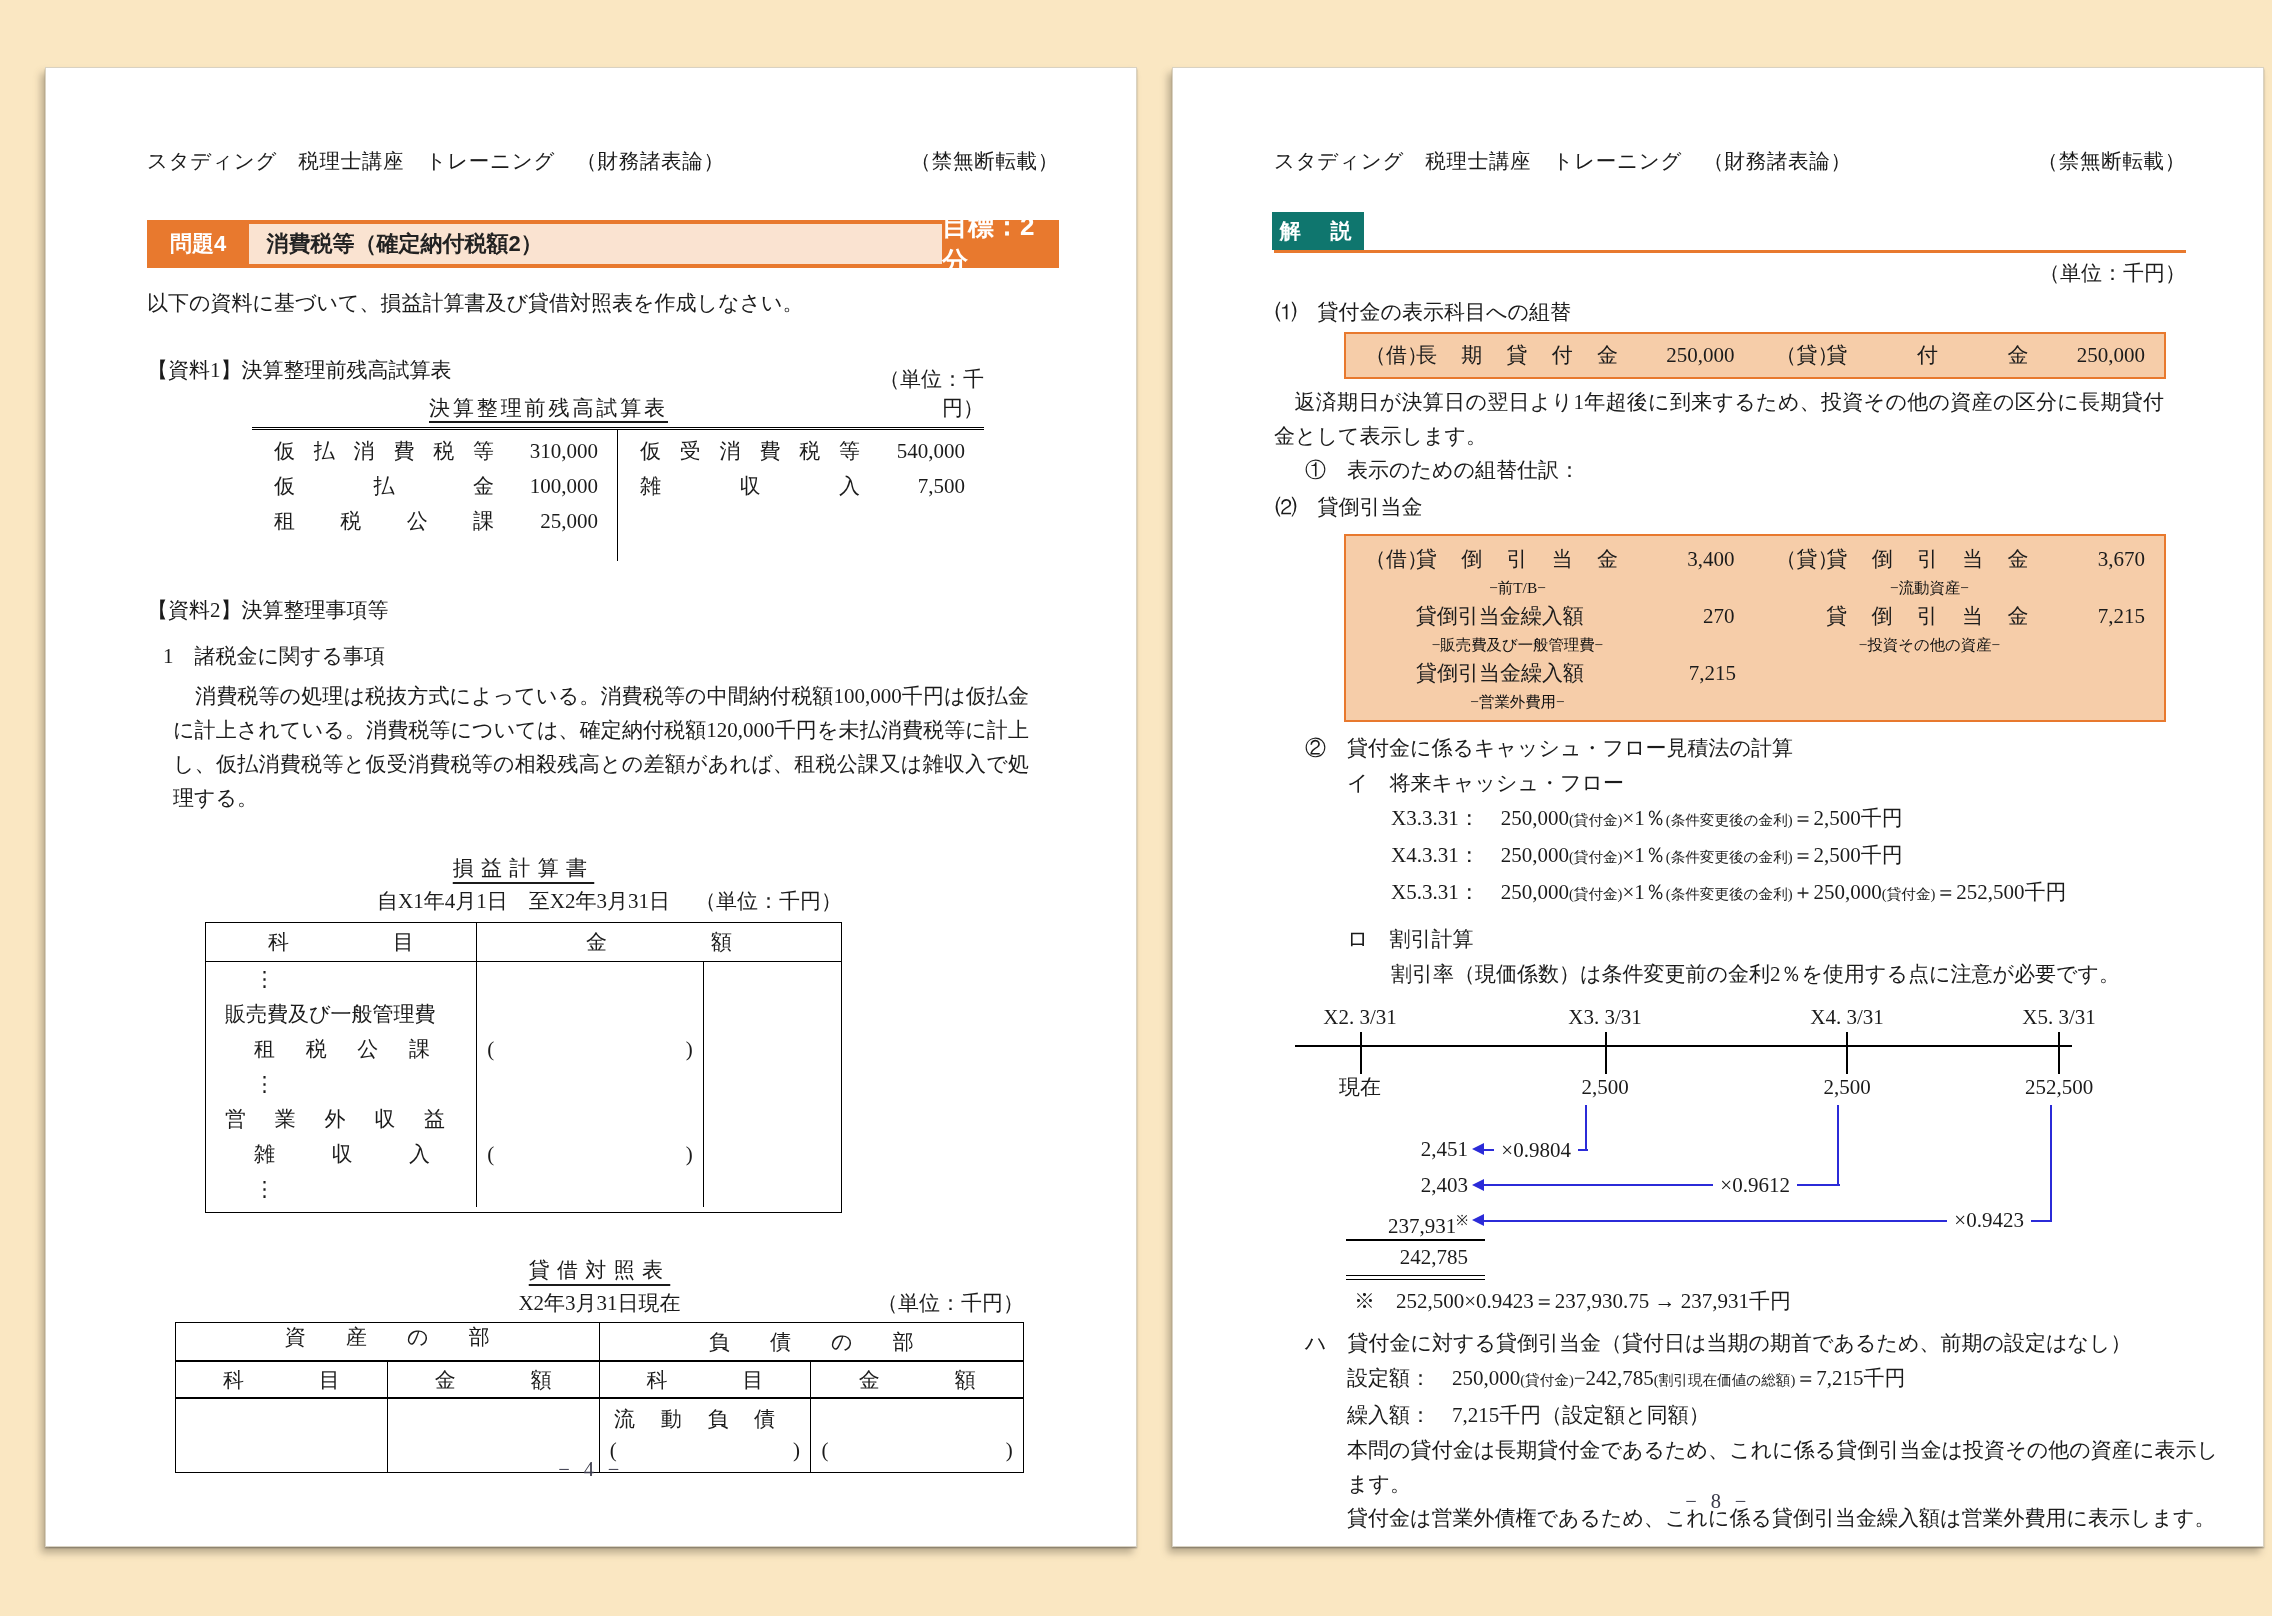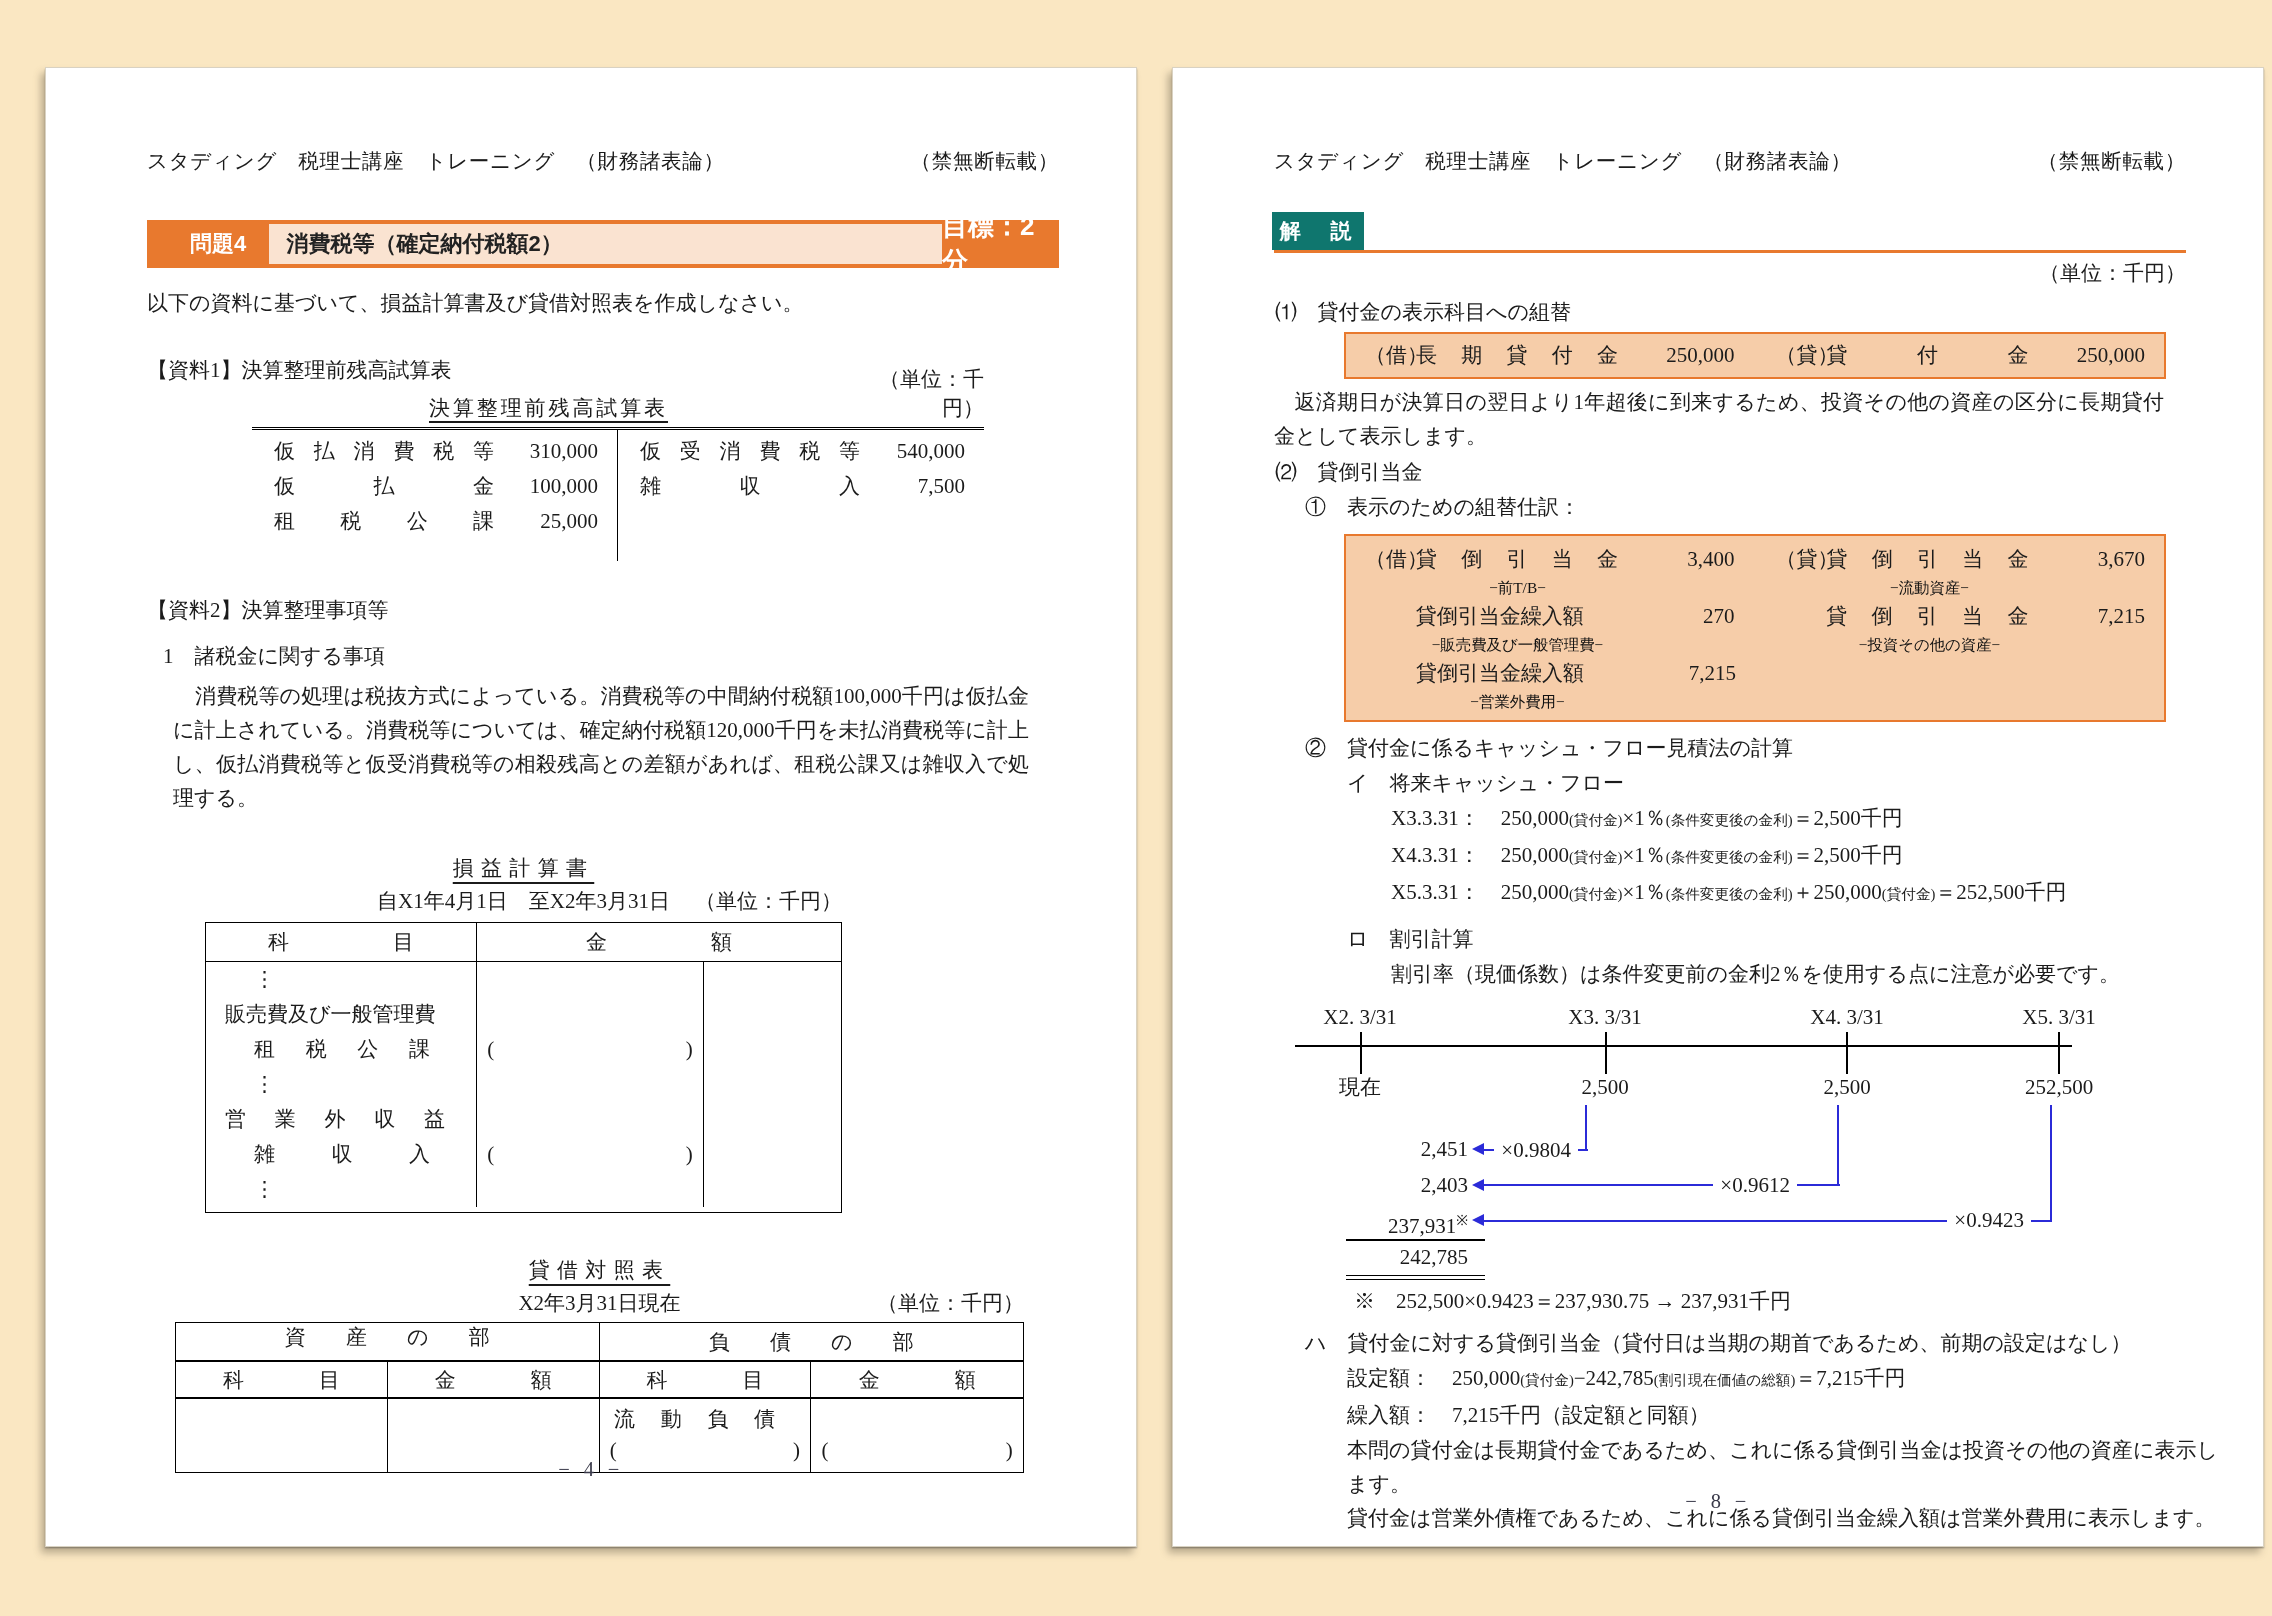--- a/index.html
+++ b/index.html
@@ -17,21 +17,21 @@
   }
   #pageL{left:45px;}
   #pageR{left:1172px;}
   .inner{padding:79px 77px 0 101px;position:relative;height:100%;box-sizing:border-box;}
   .hdr{display:flex;justify-content:space-between;font-size:20.5px;letter-spacing:0.7px;}
   
   .j{display:inline-block;text-align:justify;text-align-last:justify;vertical-align:baseline;}
   .sans{font-family:"Liberation Sans","DejaVu Sans",sans-serif;}
   
   .probbar{margin-top:45px;height:48px;background:#e8792e;display:flex;align-items:stretch;}
-  .probbar .badge{width:102px;display:flex;align-items:center;justify-content:center;color:#fff;font-weight:bold;font-size:22px;padding-left:20px;}
+  .probbar .badge{width:102px;display:flex;align-items:center;justify-content:center;color:#fff;font-weight:bold;font-size:22px;}
   .probbar .ttl{flex:1;background:#fae3d1;margin:4.4px 0 4.4px 0;display:flex;align-items:center;padding-left:17.6px;font-weight:bold;font-size:22px;color:#222;}
   .probbar .tgt{width:117px;display:flex;align-items:center;justify-content:center;color:#fff;font-weight:bold;font-size:26px;}
   .instr{margin-top:17.6px;line-height:35px;}
   .s1head{margin-top:32px;line-height:35px;}
   .tbwrap{width:732px;margin-left:105px;margin-top:0;}
   .cap{display:flex;height:35px;align-items:flex-end;line-height:29px;}
   .cap .ct{flex:1;text-align:center;}
   .cap .ct u{text-decoration:underline;text-underline-offset:5.9px;letter-spacing:2.9px;}
   .cap .cu{width:139px;text-align:right;}
   .tb{border-top:3.7px double #000;display:flex;margin-top:4.4px;}
@@ -310,22 +310,22 @@
         <span class="amt">250,000</span>
         <span class="gap"></span>
         <span class="pre">（貸）</span>
         <span class="nm j">貸付金</span>
         <span class="amt">250,000</span>
       </div>
     </div>
 
     <div class="para p-ind1" style="margin-top:5.9px">返済期日が決算日の翌日より1年超後に到来するため、投資その他の資産の区分に長期貸付金として表示します。</div>
 
+    <div class="h1row lvl2" style="margin-top:0">①　表示のための組替仕訳：</div>
     <div class="h1row lvl1" style="margin-top:2.9px">⑵　貸倒引当金</div>
-    <div class="h1row lvl2" style="margin-top:0">①　表示のための組替仕訳：</div>
 
     <div class="jbox jbox2">
       <div class="jr jr2">
         <span class="pre">（借）</span>
         <span class="nm j">貸倒引当金</span>
         <span class="amt">3,400</span>
         <span class="gap"></span>
         <span class="pre">（貸）</span>
         <span class="nm j">貸倒引当金</span>
         <span class="amt">3,670</span>

